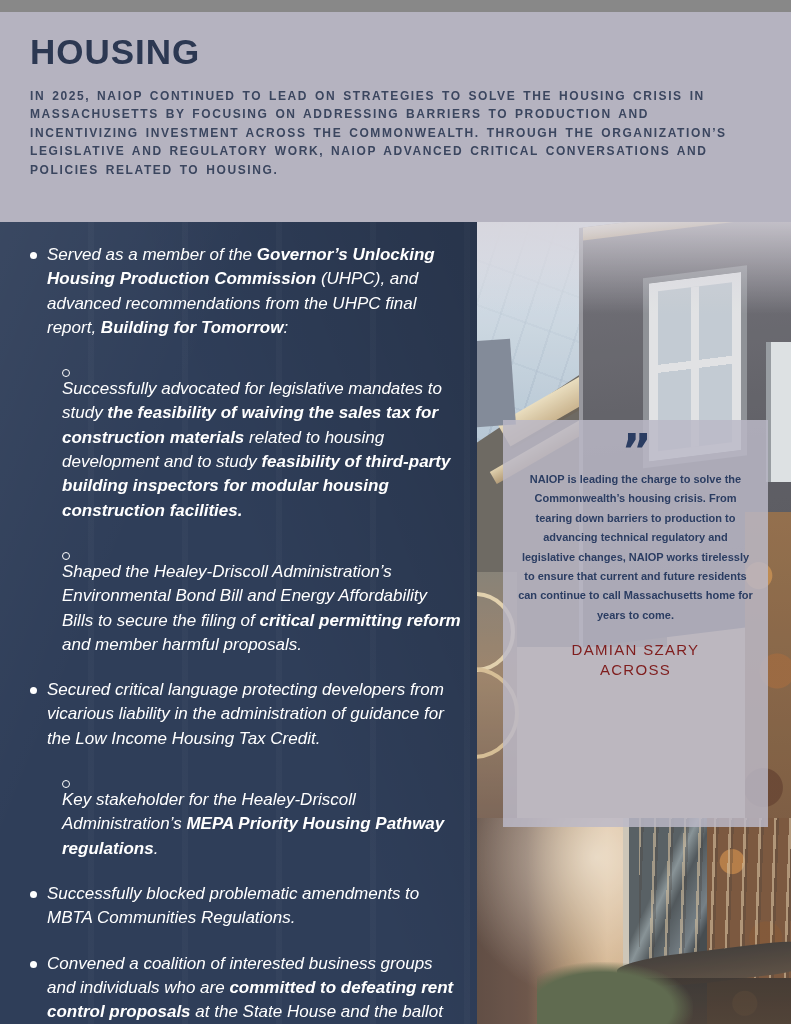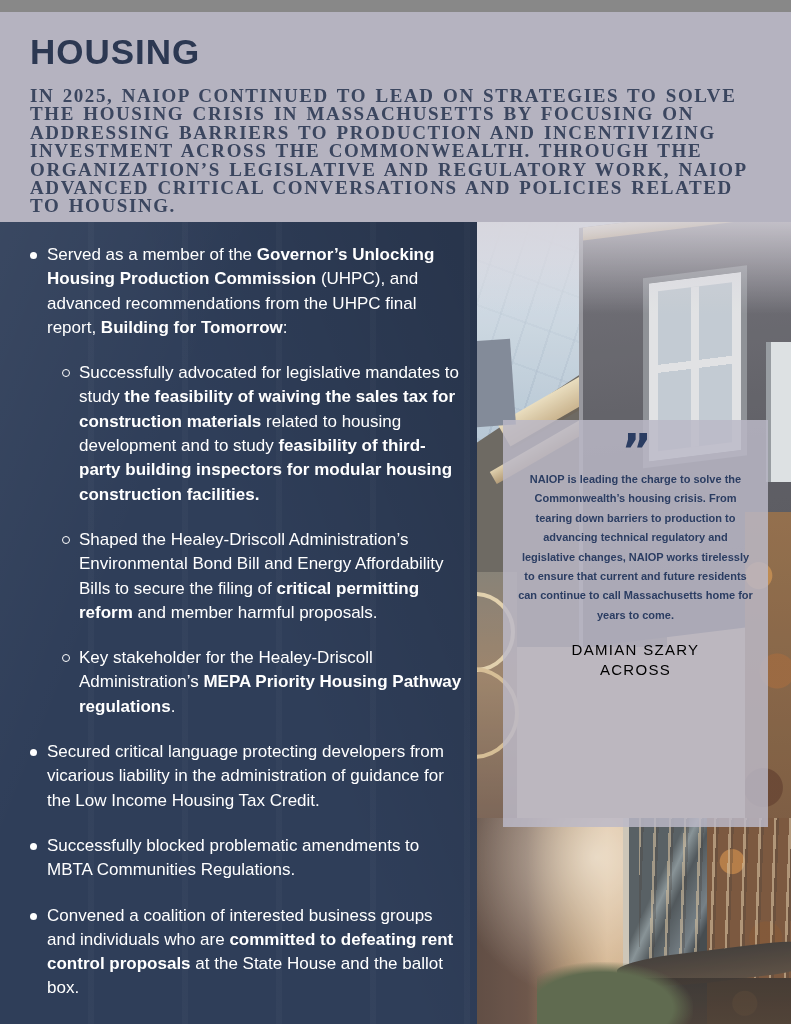--- a/index.html
+++ b/index.html
@@ -11,41 +11,41 @@
   .header{
     position:absolute; top:0; left:0; width:791px; height:210px;
     background:#b5b3c0; box-sizing:border-box; padding:20px 28px 0 30px;
   }
   .title{
     margin:0; font-size:35px; font-weight:800; letter-spacing:1px;
     color:#2c3852;
   }
   .intro{
     margin:15px 0 0 0; max-width:737px;
-    font-size:19px; font-weight:700; letter-spacing:1.6px; word-spacing:2px;
-    line-height:18.4px; color:#3b465f;font-family:Liberation Serif, serif;
+    font-size:12px; font-weight:700; letter-spacing:1.6px; word-spacing:2px;
+    line-height:18.4px; color:#3b465f;
   }
   
   .main{
     position:absolute; top:210px; left:0; width:791px; height:814px;
     background:#2f3e59; overflow:hidden;
   }
   .panel-ghost{
     position:absolute; left:0; top:0; width:477px; height:814px; pointer-events:none;
     background-image:
       linear-gradient(112deg, rgba(255,255,255,.05), transparent 32%),
       linear-gradient(250deg, rgba(0,0,0,.16), transparent 45%),
       repeating-linear-gradient(90deg, transparent 0 88px, rgba(255,255,255,.025) 88px 94px);
   }
   .bullets{
     position:absolute; left:30px; top:21px; width:432px;
     color:#ffffff; font-size:17px; line-height:24.3px;
   }
-  .row{display:flex; margin-bottom:21px;}
-  .row.sub{margin-left:32px;}
+  .row{display:flex; margin-bottom:21px;font-style:italic;}
+  .row.sub{margin-left:32px;flex-direction:column;}
   .marker{flex:none; width:17px;}
   .dot{display:block; width:7px; height:7px; border-radius:50%; background:#fff; margin-top:9px;}
   .circ{display:block; width:8px; height:8px; border-radius:50%; border:1.6px solid #fff; box-sizing:border-box; margin-top:8px;}
   .txt{flex:1;}
   .b{font-weight:700;}
   
   .photo{
     position:absolute; left:477px; top:0; width:314px; height:814px;
     overflow:hidden; background:#c1ab8d;
   }
@@ -149,21 +149,21 @@
   .quote-box *{position:static;}
   .quote-icon{
     font-family:"DejaVu Sans", sans-serif; font-weight:700; font-size:46px;
     line-height:1; height:42px; color:#2b3d62; letter-spacing:-2px;
   }
   .quote-text{
     width:238px; text-align:center; color:#2b3d62;
     font-size:11px; font-weight:700; line-height:19.4px;
   }
   .attribution{
-    margin-top:15px; text-align:center; color:#000000;
+    margin-top:15px; text-align:center; color:#7f1d1d;
     font-size:15px; letter-spacing:1.3px; line-height:20px; font-weight:400;
   }
 </style>
 </head>
 <body>
 
 <div class="page">
 
   <div class="header">
     <h1 class="title">HOUSING</h1>
@@ -185,31 +185,31 @@
             <span class="circ"></span>
           </span>
           <div class="txt"><span><span>Successfully advocated for legislative mandates to study </span><span class="b">the feasibility of waiving the sales tax for construction materials</span><span> related to housing development and to study </span><span class="b">feasibility of third-party building inspectors for modular housing construction facilities.</span></span></div>
         </div>
         <div class="row sub">
           <span class="marker">
             <span class="circ"></span>
           </span>
           <div class="txt"><span><span>Shaped the Healey-Driscoll Administration’s Environmental Bond Bill and Energy Affordability Bills to secure the filing of </span><span class="b">critical permitting reform</span><span> and member harmful proposals.</span></span></div>
         </div>
+        <div class="row">
+          <span class="marker">
+            <span class="dot"></span>
+          </span>
+          <div class="txt"><span><span>Secured critical language protecting developers from vicarious liability in the administration of guidance for the Low Income Housing Tax Credit.</span></span></div>
+        </div>
         <div class="row sub">
           <span class="marker">
             <span class="circ"></span>
           </span>
           <div class="txt"><span><span>Key stakeholder for the Healey-Driscoll Administration’s </span><span class="b">MEPA Priority Housing Pathway regulations</span><span>.</span></span></div>
-        </div>
-        <div class="row">
-          <span class="marker">
-            <span class="dot"></span>
-          </span>
-          <div class="txt"><span><span>Secured critical language protecting developers from vicarious liability in the administration of guidance for the Low Income Housing Tax Credit.</span></span></div>
         </div>
         <div class="row">
           <span class="marker">
             <span class="dot"></span>
           </span>
           <div class="txt"><span><span>Successfully blocked problematic amendments to MBTA Communities Regulations.</span></span></div>
         </div>
         <div class="row">
           <span class="marker">
             <span class="dot"></span>

